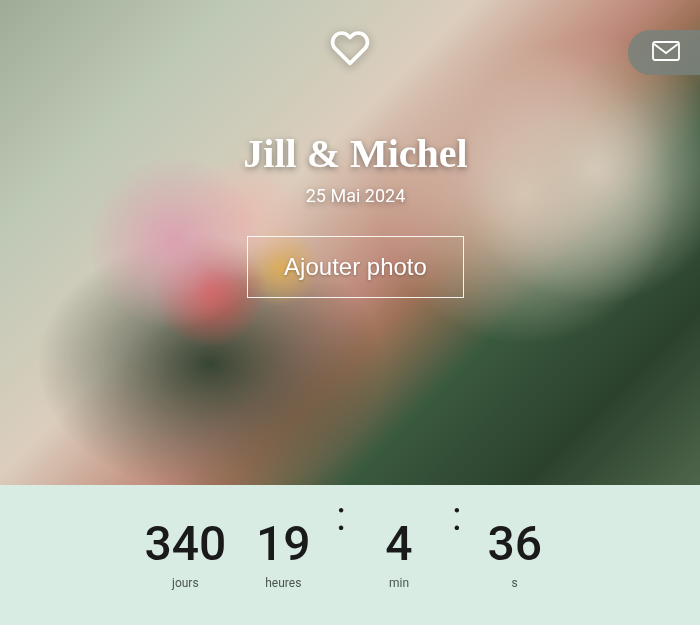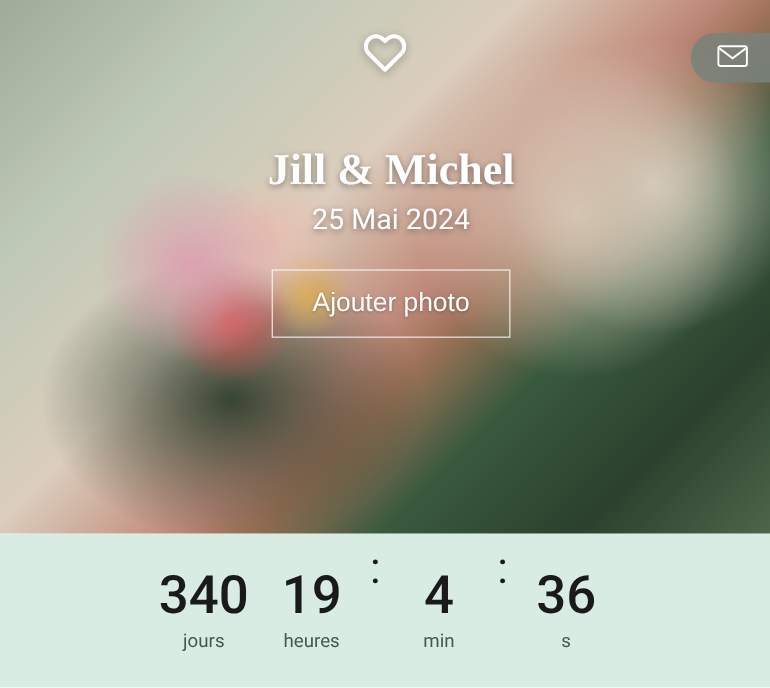--- a/index.html
+++ b/index.html
@@ -83,21 +83,21 @@
     .couple-names {
       color: #fff;
       font-size: 40px;
       font-weight: 700;
       font-family: Georgia, 'Times New Roman', serif;
       text-shadow: 0 2px 6px rgba(0,0,0,0.4);
       margin-bottom: 8px;
     }
     .wedding-date {
       color: #fff;
-      font-size: 26px;
+      font-size: 18px;
       font-weight: 400;
       text-shadow: 0 2px 6px rgba(0,0,0,0.4);
       margin-bottom: 30px;
     }
     .add-photo-button {
       background: transparent;
       border: 1.5px solid rgba(255,255,255,0.9);
       border-radius: 0;
       color: #fff;
       font-size: 24px;
@@ -121,21 +121,21 @@
       align-items: center;
       min-width: 90px;
     }
     .countdown-value {
       font-size: 48px;
       font-weight: 500;
       color: #1a1a1a;
       line-height: 1;
     }
     .countdown-label {
-      font-size: 17px;
+      font-size: 12px;
       color: #4a5550;
       margin-top: 8px;
     }
     .countdown-separator {
       font-size: 40px;
       font-weight: 400;
       color: #1a1a1a;
       align-self: flex-start;
       margin-top: 8px;
     }

